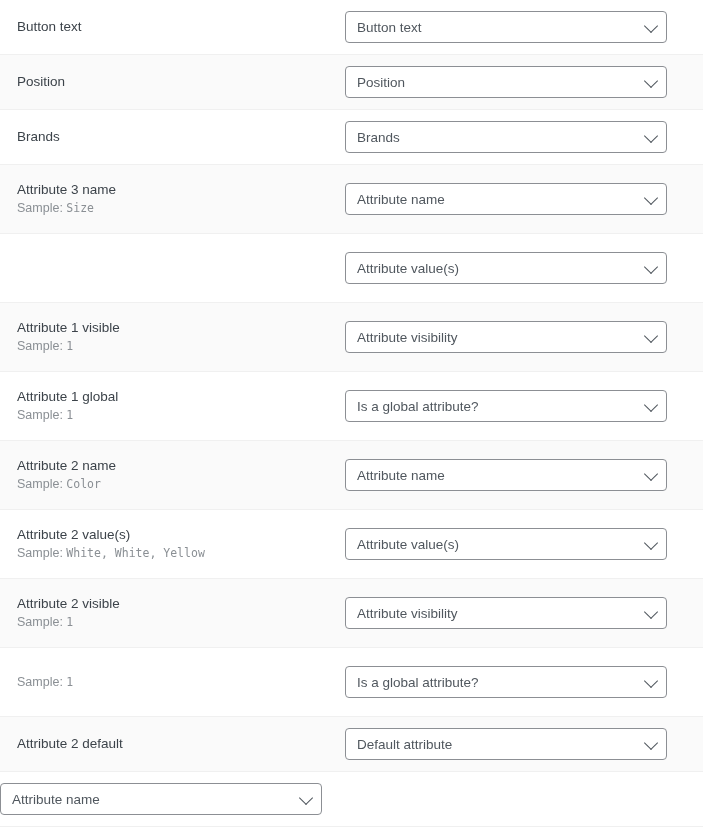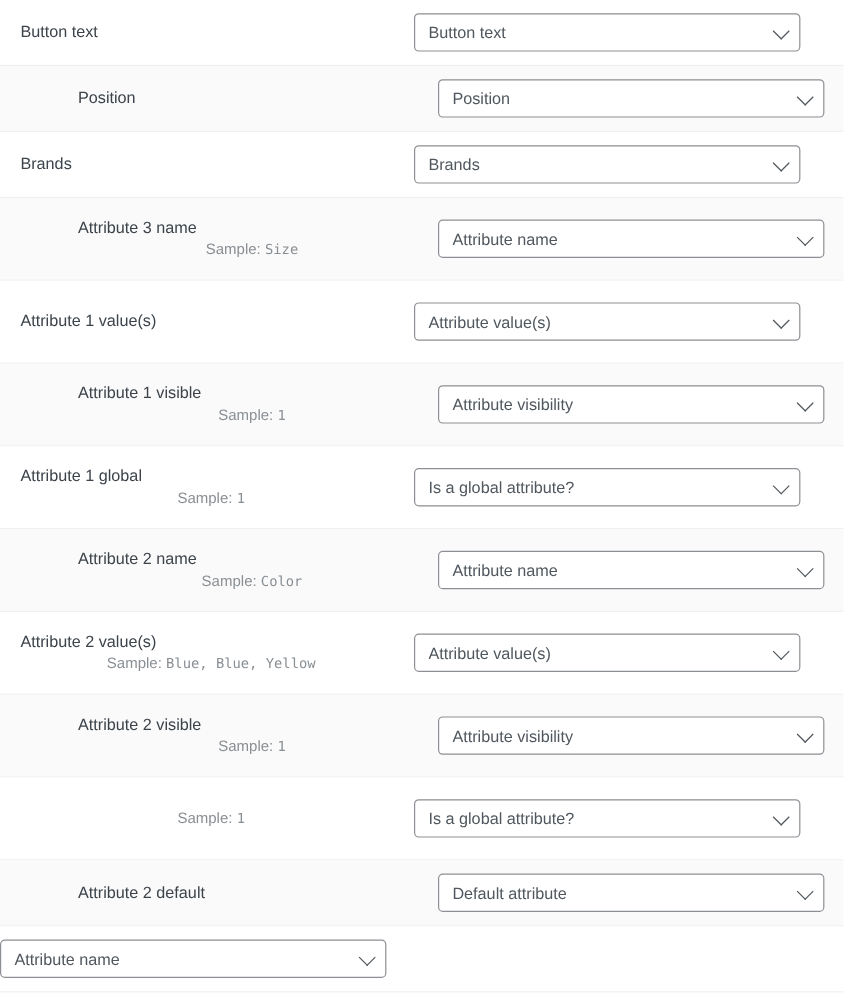--- a/index.html
+++ b/index.html
@@ -21,21 +21,20 @@
   .map-row {
     display: flex;
     align-items: center;
     width: 703px;
     box-sizing: border-box;
     border-bottom: 1px solid #f0f0f0;
     background: #ffffff;
   }
   .map-row.alt {
     background: #fafafa;
-    padding-left: 48px;
   }
   .row-h-single { height: 55px; }
   .row-h-double { height: 69px; }
   .label-cell {
     width: 345px;
     box-sizing: border-box;
     padding-left: 17px;
     padding-right: 10px;
     display: flex;
     flex-direction: column;
@@ -44,21 +43,20 @@
   .label-text {
     font-size: 13.5px;
     color: #3c434a;
     line-height: 18px;
   }
   .sample-line {
     font-size: 12.5px;
     color: #8a8f94;
     line-height: 18px;
     margin-top: 0;
-    text-align: center;
   }
   .sample-code {
     font-family: "DejaVu Sans Mono", "Liberation Mono", monospace;
     font-size: 11.5px;
     color: #8a8f94;
   }
   .field-cell {
     flex: 1;
     display: flex;
     align-items: center;
@@ -140,21 +138,20 @@
       </div>
       <div class="field-cell">
         <div class="select-box">
           <span class="select-value">Attribute name</span>
           <span class="chev"></span>
         </div>
       </div>
     </div>
     <div class="map-row row-h-double">
       <div class="label-cell">
-        <div class="label-text">Attribute 1 value(s)</div>
       </div>
       <div class="field-cell">
         <div class="select-box">
           <span class="select-value">Attribute value(s)</span>
           <span class="chev"></span>
         </div>
       </div>
     </div>
     <div class="map-row alt row-h-double">
       <div class="label-cell">
@@ -188,21 +185,21 @@
       <div class="field-cell">
         <div class="select-box">
           <span class="select-value">Attribute name</span>
           <span class="chev"></span>
         </div>
       </div>
     </div>
     <div class="map-row row-h-double">
       <div class="label-cell">
         <div class="label-text">Attribute 2 value(s)</div>
-        <div class="sample-line"><span>Sample:</span> <span class="sample-code">Blue, Blue, Yellow</span></div>
+        <div class="sample-line"><span>Sample:</span> <span class="sample-code">White, White, Yellow</span></div>
       </div>
       <div class="field-cell">
         <div class="select-box">
           <span class="select-value">Attribute value(s)</span>
           <span class="chev"></span>
         </div>
       </div>
     </div>
     <div class="map-row alt row-h-double">
       <div class="label-cell">

